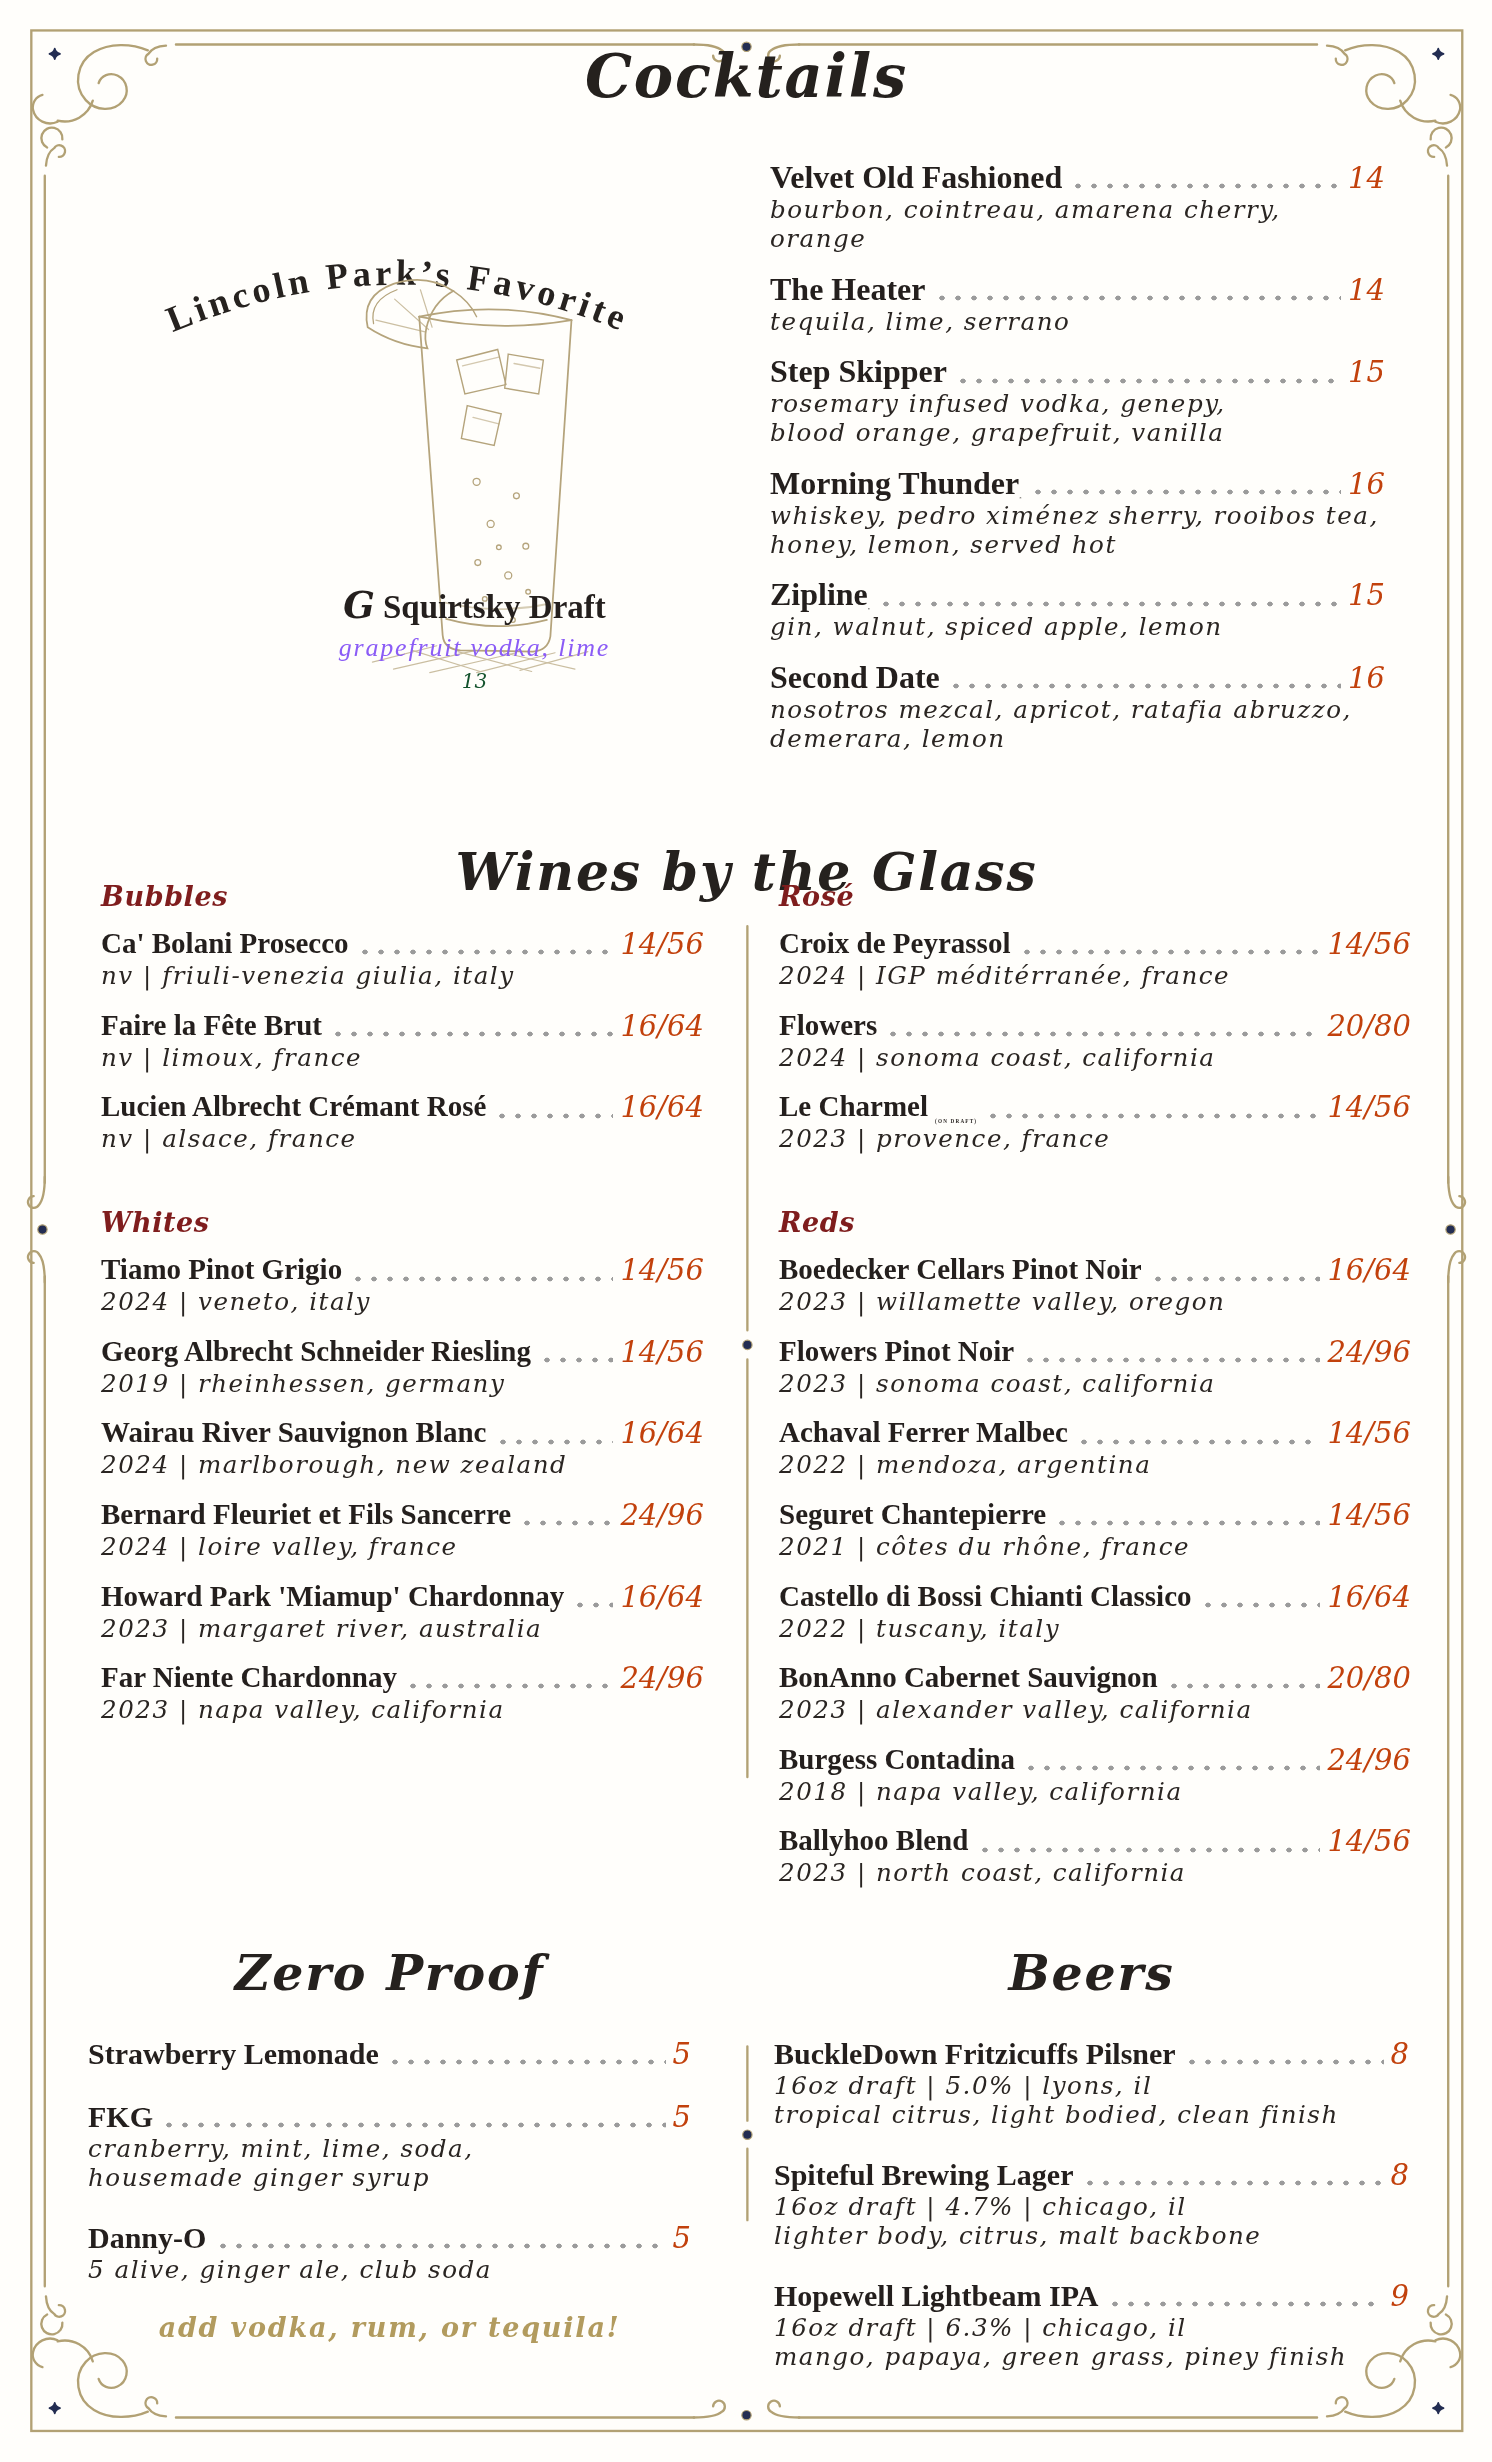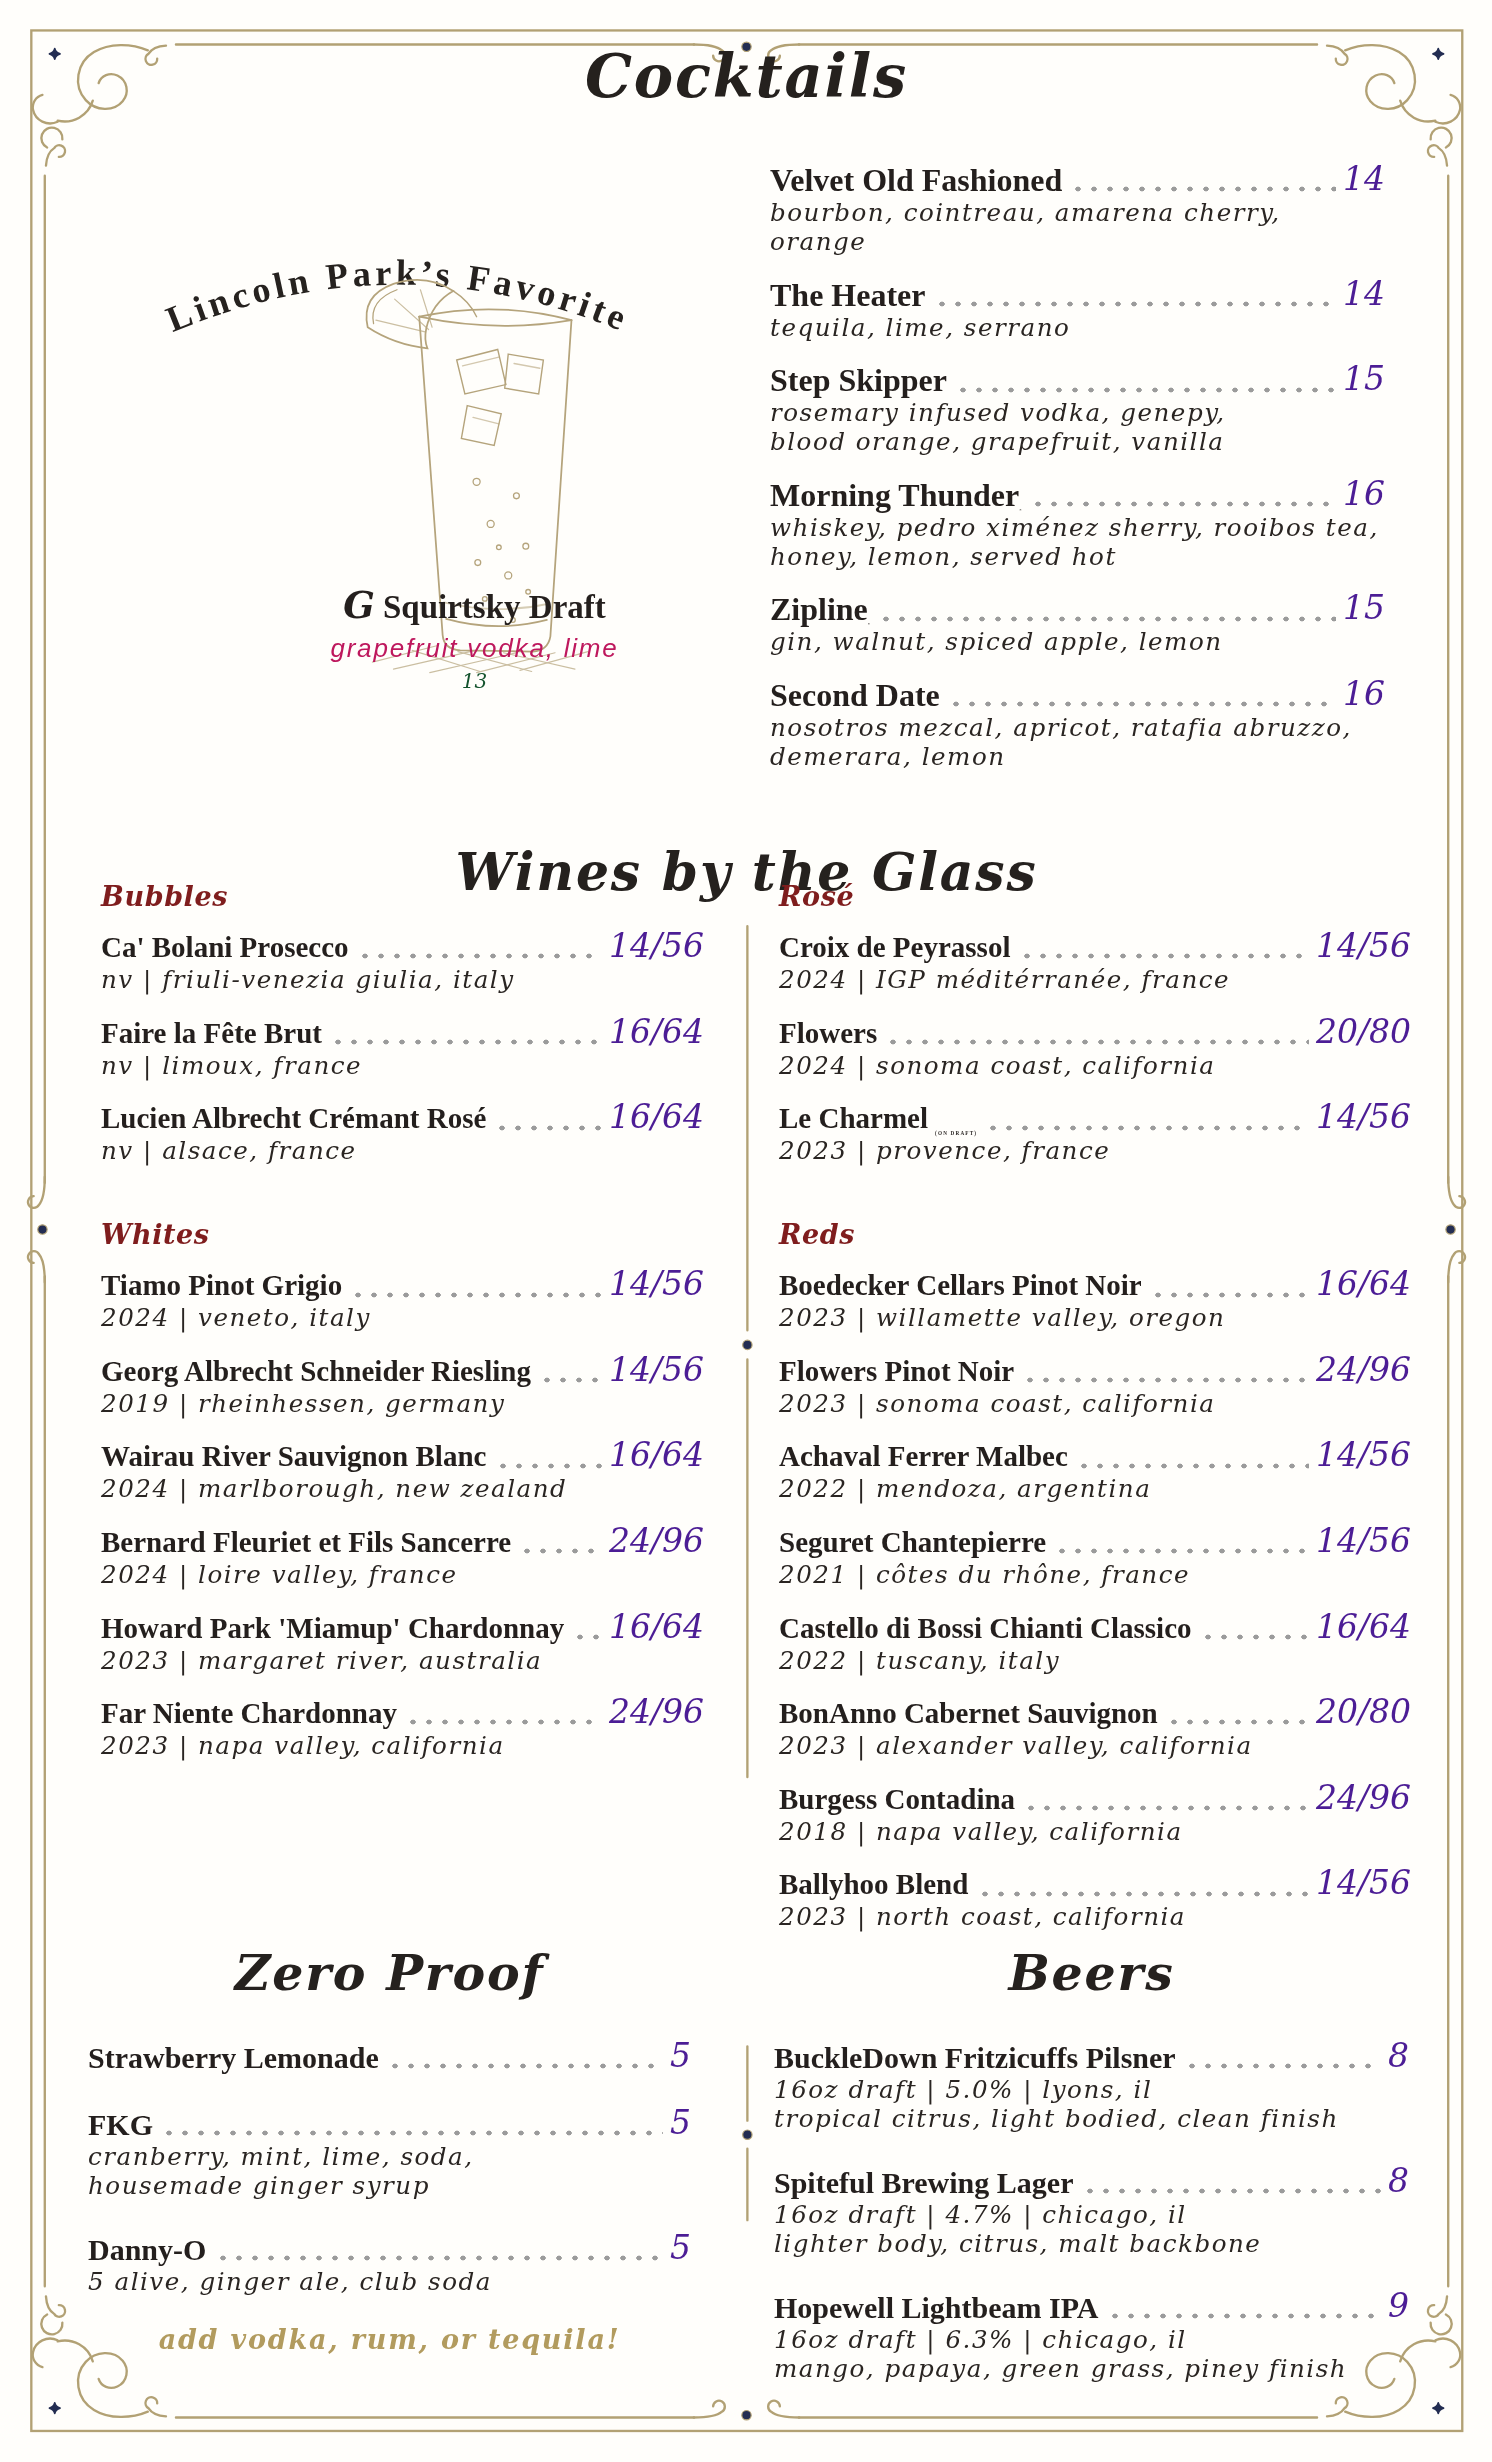--- a/index.html
+++ b/index.html
@@ -25,35 +25,35 @@
 
   .item{margin-bottom:17.6px;}
   .zp .item,.beers .item{margin-bottom:28px;}
   .row{display:flex;align-items:flex-end;}
   .nm{font-family:"Liberation Serif",serif;font-weight:700;font-size:29px;line-height:35px;flex:none;}
   .cocktail-list .nm{font-size:32px;line-height:36px;}
   .beers .nm,.zp .nm{font-size:30px;line-height:35px;}
   .dots{flex:1;min-width:15px;align-self:flex-end;height:26px;margin:0 7px 0 8.2px;
     background-image:radial-gradient(circle,#9b9b9b 2.5px,rgba(0,0,0,0) 2.8px);
     background-size:16px 6.4px;background-repeat:repeat-x;background-position:left bottom 5.3px;}
-  .pr{font-family:"DejaVu Serif",serif;font-style:italic;font-size:33px;flex:none;color:#4c1d95;}
+  .pr{font-family:"DejaVu Serif",serif;font-style:italic;font-size:29px;flex:none;color:#c2410c;}
   .desc{font-family:"DejaVu Serif",serif;font-style:italic;font-size:24.6px;line-height:29px;
     letter-spacing:1.5px;white-space:pre-line;color:#2a2522;}
   .grp-head{font-family:"DejaVu Serif",serif;font-style:italic;font-weight:700;font-size:27px;
     color:#7f1d1d;line-height:33px;margin:53px 0 13px 0;letter-spacing:0.6px;}
   .grp-head.first{margin-top:0;}
   sup.star{font-size:0.5em;}
   sup.star:empty{display:none;}
   .sfx{font-size:0.55em;letter-spacing:1.2px;margin-left:7px;font-weight:700;flex:none;}
   .sfx:empty{display:none;}
 
   .feature-text{position:absolute;left:135px;top:583px;width:679px;text-align:center;}
   .feat-name{font-family:"Liberation Serif",serif;font-weight:700;font-size:33px;line-height:45px;}
   .feat-name .glyph{font-family:"DejaVu Serif",serif;font-style:italic;font-size:37px;margin-right:8.2px;}
-  .feat-desc{font-family:Liberation Sans, sans-serif;font-style:italic;font-size:26px;line-height:32px;letter-spacing:1.8px;color:#be185d;margin-top:2.3px;}
+  .feat-desc{font-family:Liberation Serif, serif;font-style:italic;font-size:26px;line-height:32px;letter-spacing:1.8px;color:#8b5cf6;margin-top:2.3px;}
   .feat-price{font-family:"DejaVu Serif",serif;font-style:italic;font-size:20px;line-height:32px;color:#14532d;margin-top:1.2px;}
 
   svg.arc-svg{position:absolute;left:82px;top:180px;width:632px;height:199px;overflow:visible;}
   svg.glass-svg{position:absolute;left:337px;top:271px;width:264px;height:404px;overflow:visible;}
 
   .note{font-family:"DejaVu Serif",serif;font-style:italic;font-weight:700;font-size:27px;
     color:#b29b5e;text-align:center;letter-spacing:1.8px;margin-top:9.4px;}
 </style>
 </head>
 <body>

